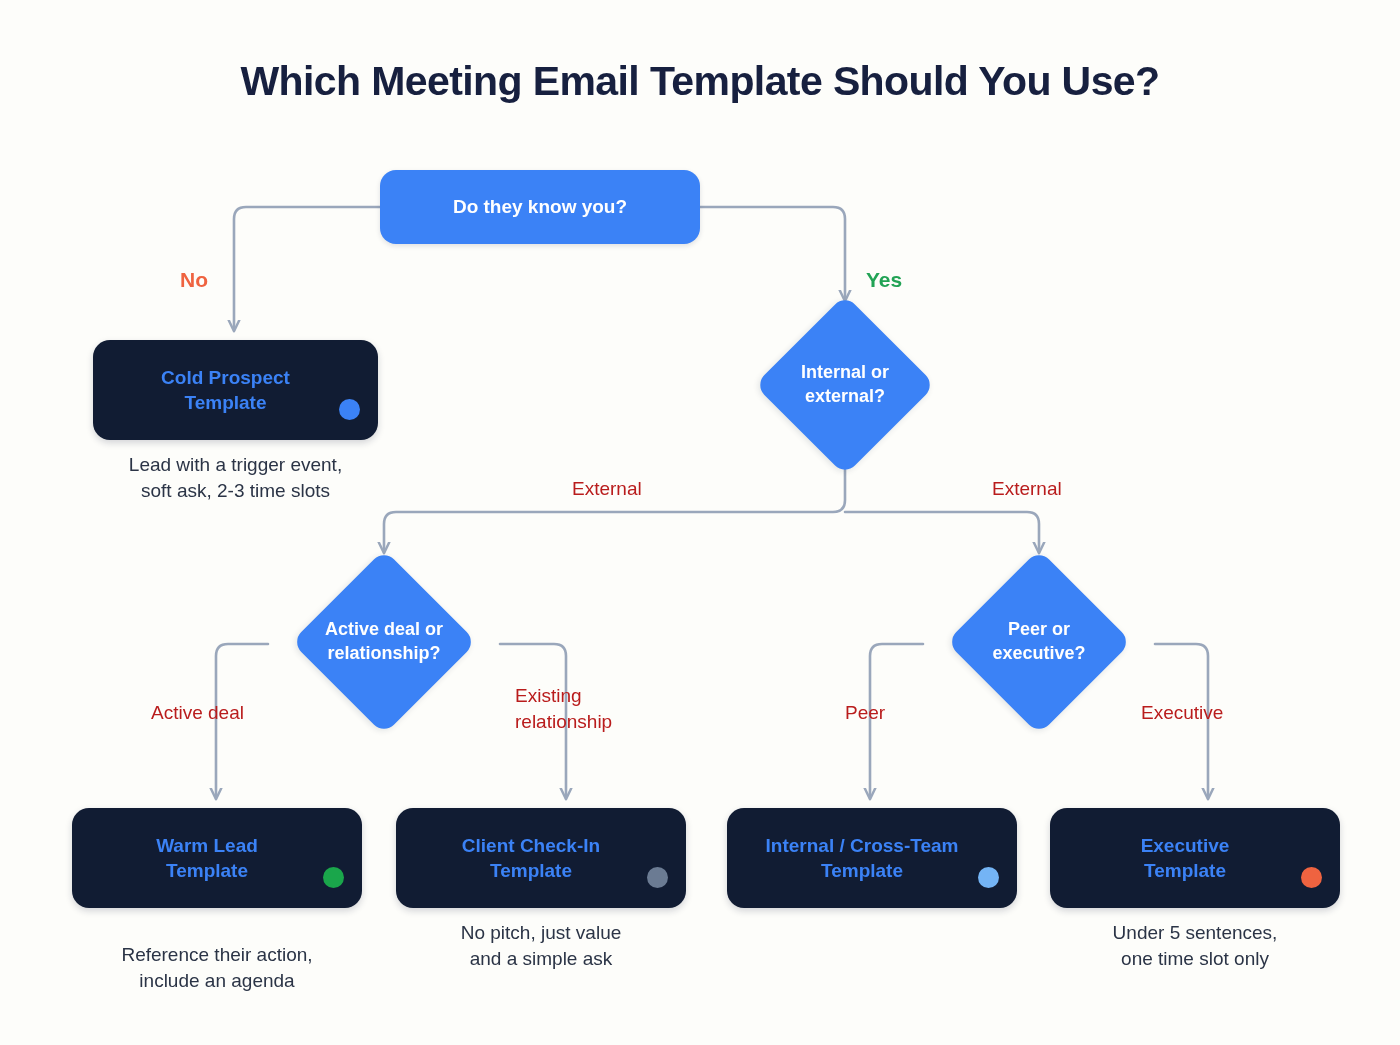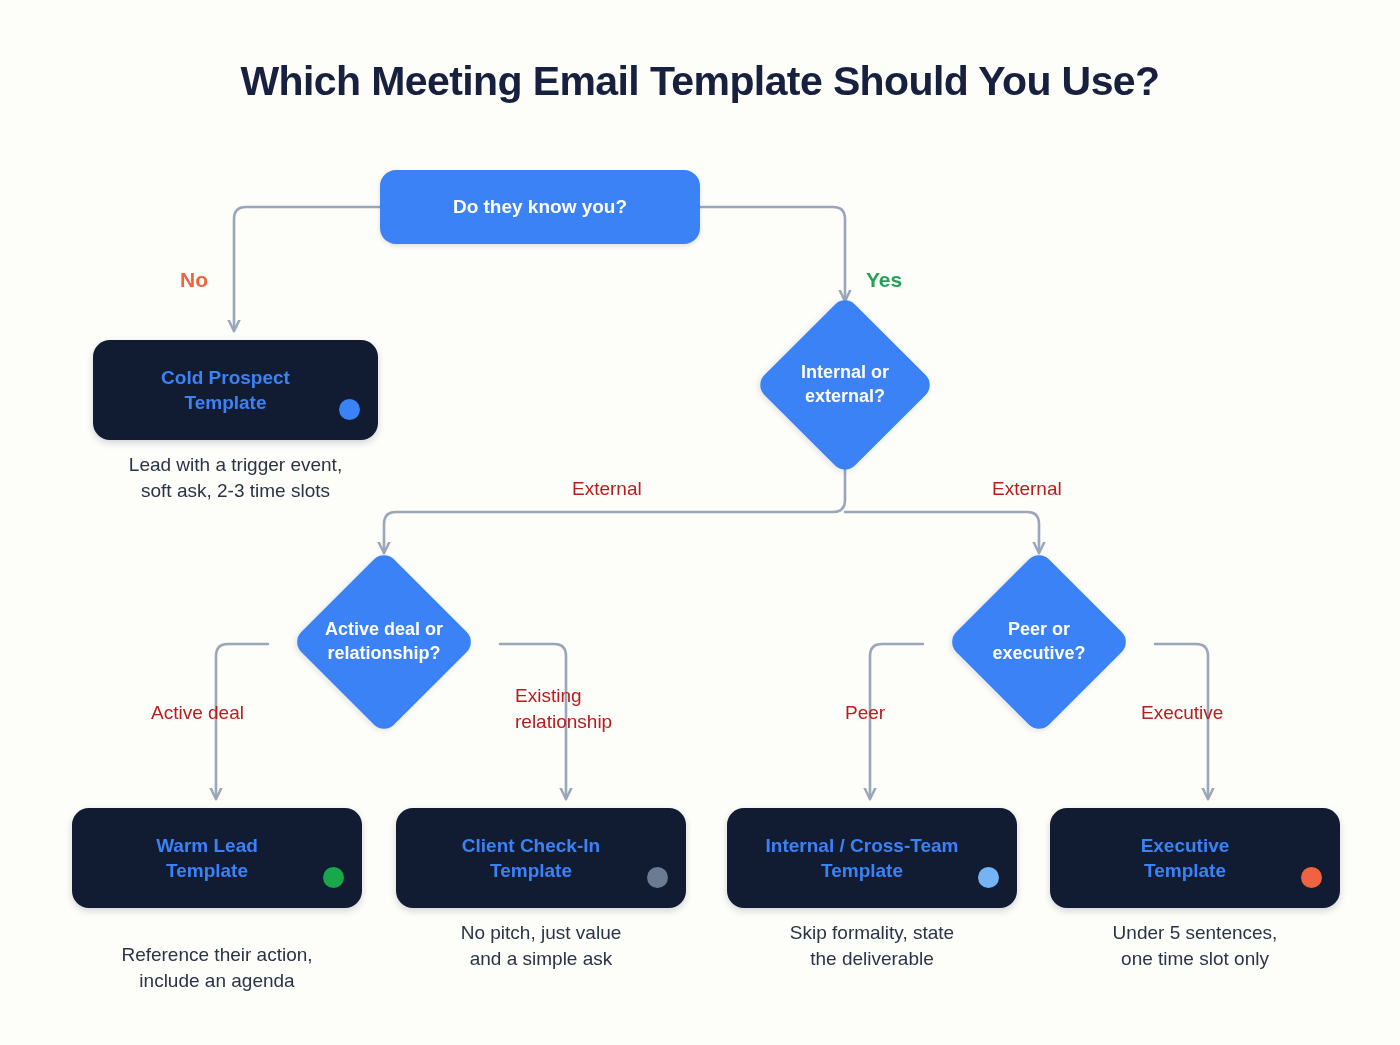--- a/index.html
+++ b/index.html
@@ -241,22 +241,20 @@
   <div class="caption" style="left: 390px; top: 920px; width: 302px; white-space: pre-line;">No pitch, just value
 and a simple ask</div>
 
   <div class="node" style="left:727px; top:808px;">
     <div class="card" style="width:290px; height:100px; padding:0 34px 0 14px;">
       <span style="white-space: pre-line;">Internal / Cross-Team
 Template</span>
       <span class="card-dot" style="background:#74b4f5;"></span>
     </div>
   </div>
-  <div class="caption" style="left: 720px; top: 920px; width: 304px; white-space: pre-line;">Skip formality, state
-the deliverable</div>
 
   <div class="node" style="left:1050px; top:808px;">
     <div class="card" style="width:290px; height:100px;">
       <span style="white-space: pre-line;">Executive
 Template</span>
       <span class="card-dot" style="background:#ef6340;"></span>
     </div>
   </div>
   <div class="caption" style="left: 1043px; top: 920px; width: 304px; white-space: pre-line;">Under 5 sentences,
 one time slot only</div>

